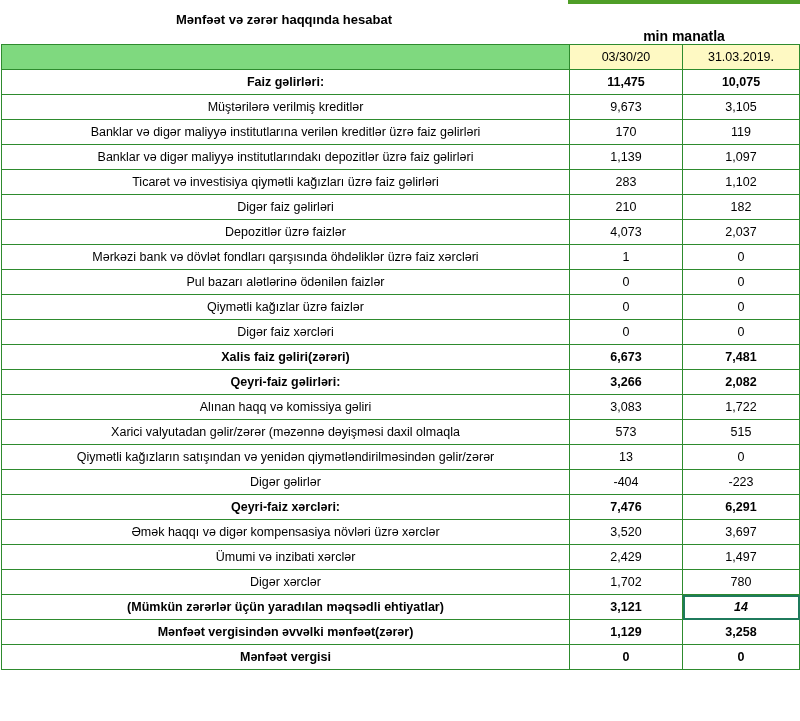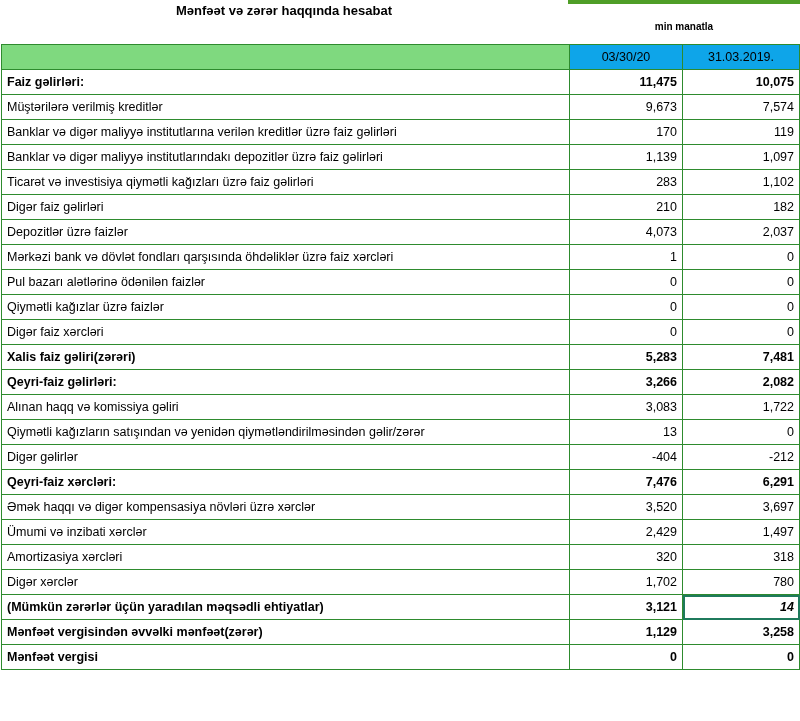--- a/index.html
+++ b/index.html
@@ -23,43 +23,43 @@
   .title-row {
     display: flex;
     align-items: flex-start;
     height: 22px;
   }
   .title-cell {
     width: 568px;
     text-align: center;
     font-weight: bold;
     font-size: 13px;
-    padding-top: 3px;
+    padding-top: 12px;
     box-sizing: border-box;
   }
   .title-spacer {
     flex: 1;
     height: 10px;
     border-top: 4px solid #4f9e27;
     box-sizing: border-box;
   }
   .subtitle-row {
     display: flex;
     height: 22px;
     align-items: flex-end;
   }
   .subtitle-spacer {
     width: 568px;
   }
   .subtitle-cell {
     flex: 1;
     text-align: center;
     font-weight: bold;
-    font-size: 10px;
-    padding-bottom: 12px;
+    font-size: 14px;
+    padding-bottom: 0;
   }
   table.report {
     border-collapse: collapse;
     width: 798px;
     margin-left: 1px;
     table-layout: fixed;
   }
   table.report th, table.report td {
     border: 1px solid #2e8b2e;
     padding: 0 5px;
@@ -68,35 +68,35 @@
     font-size: 12.5px;
     vertical-align: middle;
     white-space: nowrap;
     overflow: hidden;
   }
   col.c-label { width: 568px; }
   col.c-v1 { width: 113px; }
   col.c-v2 { width: 117px; }
 
   thead th {
-    background: #0ea5e9;
+    background: #fef9c3;
     text-align: center;
     font-weight: normal;
     height: 26px;
   }
   thead th.blank {
     background: #7fd97f;
   }
   td.label {
     background: #ffffff;
-    text-align: left;
+    text-align: center;
   }
   td.val {
     background: #ffffff;
-    text-align: right;
+    text-align: center;
   }
   tr.bold td {
     font-weight: bold;
   }
   td.highlight {
     outline: 2px solid #1f7a5c;
     outline-offset: -2px;
     font-style: italic;
   }
 </style>
@@ -130,21 +130,21 @@
     </thead>
     <tbody id="table-body">
         <tr class="bold">
           <td class="label">Faiz gəlirləri:</td>
           <td class="val">11,475</td>
           <td class="val">10,075</td>
         </tr>
         <tr>
           <td class="label">Müştərilərə verilmiş kreditlər</td>
           <td class="val">9,673</td>
-          <td class="val">7,574</td>
+          <td class="val">3,105</td>
         </tr>
         <tr>
           <td class="label">Banklar və digər maliyyə institutlarına verilən kreditlər üzrə faiz gəlirləri</td>
           <td class="val">170</td>
           <td class="val">119</td>
         </tr>
         <tr>
           <td class="label">Banklar və digər maliyyə institutlarındakı depozitlər üzrə faiz gəlirləri</td>
           <td class="val">1,139</td>
           <td class="val">1,097</td>
@@ -179,64 +179,64 @@
           <td class="val">0</td>
           <td class="val">0</td>
         </tr>
         <tr>
           <td class="label">Digər faiz xərcləri</td>
           <td class="val">0</td>
           <td class="val">0</td>
         </tr>
         <tr class="bold">
           <td class="label">Xalis faiz gəliri(zərəri)</td>
-          <td class="val">5,283</td>
+          <td class="val">6,673</td>
           <td class="val">7,481</td>
         </tr>
         <tr class="bold">
           <td class="label">Qeyri-faiz gəlirləri:</td>
           <td class="val">3,266</td>
           <td class="val">2,082</td>
         </tr>
         <tr>
           <td class="label">Alınan haqq və komissiya gəliri</td>
           <td class="val">3,083</td>
           <td class="val">1,722</td>
         </tr>
         <tr>
+          <td class="label">Xarici valyutadan gəlir/zərər (məzənnə dəyişməsi daxil olmaqla</td>
+          <td class="val">573</td>
+          <td class="val">515</td>
+        </tr>
+        <tr>
           <td class="label">Qiymətli kağızların satışından və yenidən qiymətləndirilməsindən gəlir/zərər</td>
           <td class="val">13</td>
           <td class="val">0</td>
         </tr>
         <tr>
           <td class="label">Digər gəlirlər</td>
           <td class="val">-404</td>
-          <td class="val">-212</td>
+          <td class="val">-223</td>
         </tr>
         <tr class="bold">
           <td class="label">Qeyri-faiz xərcləri:</td>
           <td class="val">7,476</td>
           <td class="val">6,291</td>
         </tr>
         <tr>
           <td class="label">Əmək haqqı və digər kompensasiya növləri üzrə xərclər</td>
           <td class="val">3,520</td>
           <td class="val">3,697</td>
         </tr>
         <tr>
           <td class="label">Ümumi və inzibati xərclər</td>
           <td class="val">2,429</td>
           <td class="val">1,497</td>
         </tr>
         <tr>
-          <td class="label">Amortizasiya xərcləri</td>
-          <td class="val">320</td>
-          <td class="val">318</td>
-        </tr>
-        <tr>
           <td class="label">Digər xərclər</td>
           <td class="val">1,702</td>
           <td class="val">780</td>
         </tr>
         <tr class="bold">
           <td class="label">(Mümkün zərərlər üçün yaradılan məqsədli ehtiyatlar)</td>
           <td class="val">3,121</td>
           <td class="val highlight">14</td>
         </tr>
         <tr class="bold">

